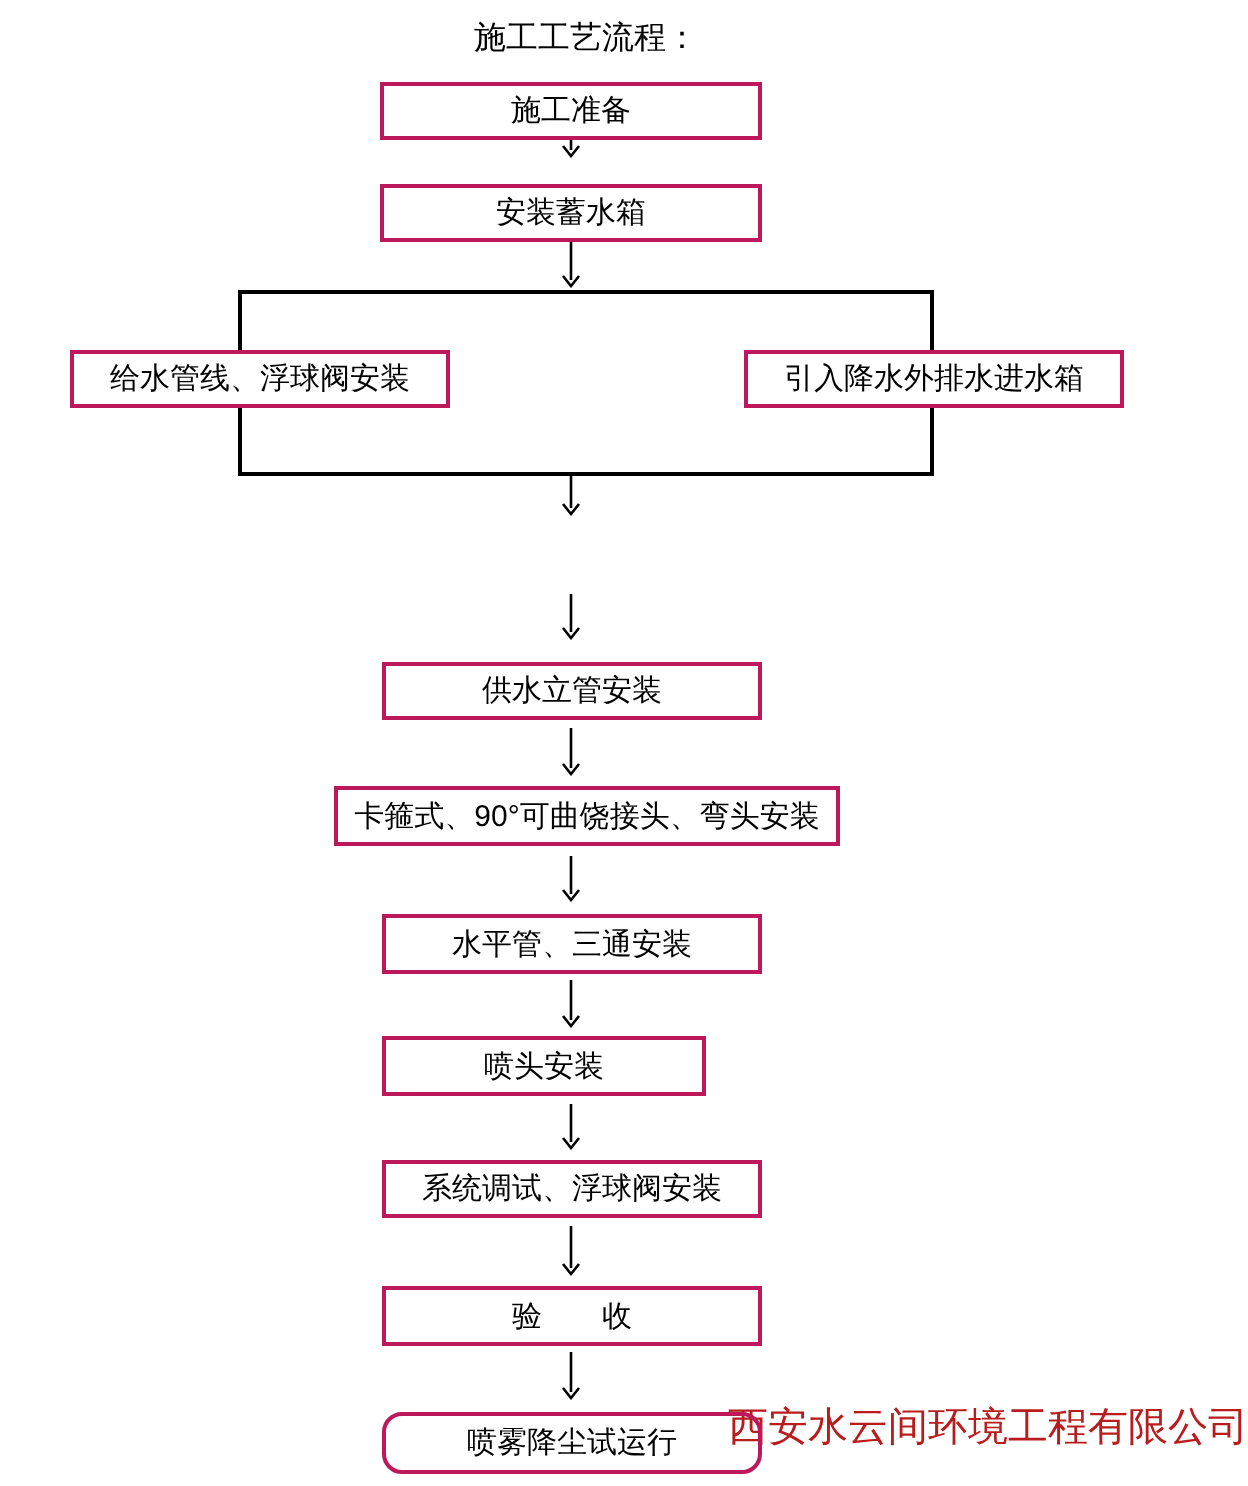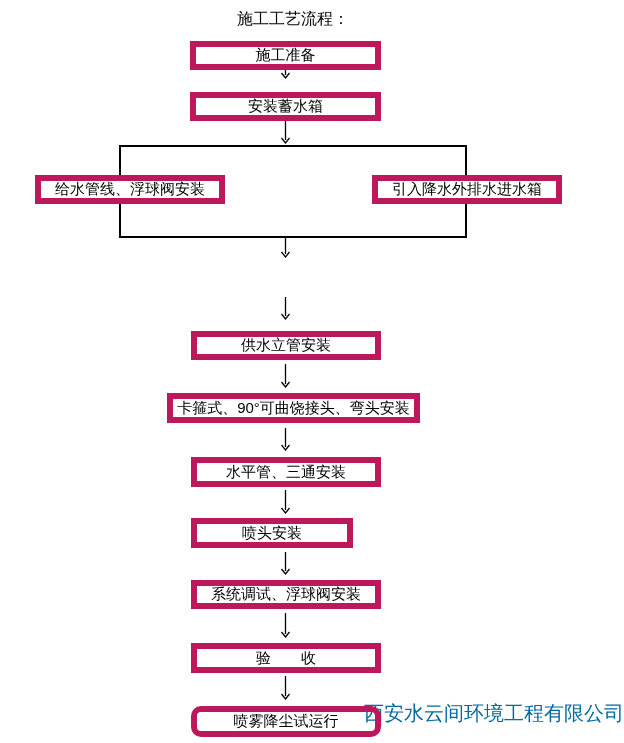--- a/index.html
+++ b/index.html
@@ -15,21 +15,21 @@
   .title {
     position: absolute;
     left: 237px;
     top: 9px;
     font-size: 16px;
     white-space: nowrap;
   }
   .box {
     position: absolute;
     box-sizing: border-box;
-    border: 6px solid #be185d;
+    border: 2px solid #be185d;
     background: #ffffff;
     display: flex;
     align-items: center;
     justify-content: center;
     font-size: 15px;
     text-align: center;
     white-space: nowrap;
     z-index: 3;
   }
   .box--transparent { background: transparent; border-radius: 10px; }
@@ -40,21 +40,21 @@
     background: transparent;
     z-index: 1;
   }
   .arrow { position: absolute; z-index: 2; }
   .arrow line, .arrow polyline { stroke: #000; stroke-width: 1.3; fill: none; }
   .watermark {
     position: absolute;
     left: 364px;
     top: 700px;
     font-size: 20px;
-    color: #0369a1;
+    color: #b91c1c;
     white-space: nowrap;
     z-index: 2;
   }
 </style>
 </head>
 <body>
 
 <div class="canvas">
 
   <div class="title">施工工艺流程：</div>

